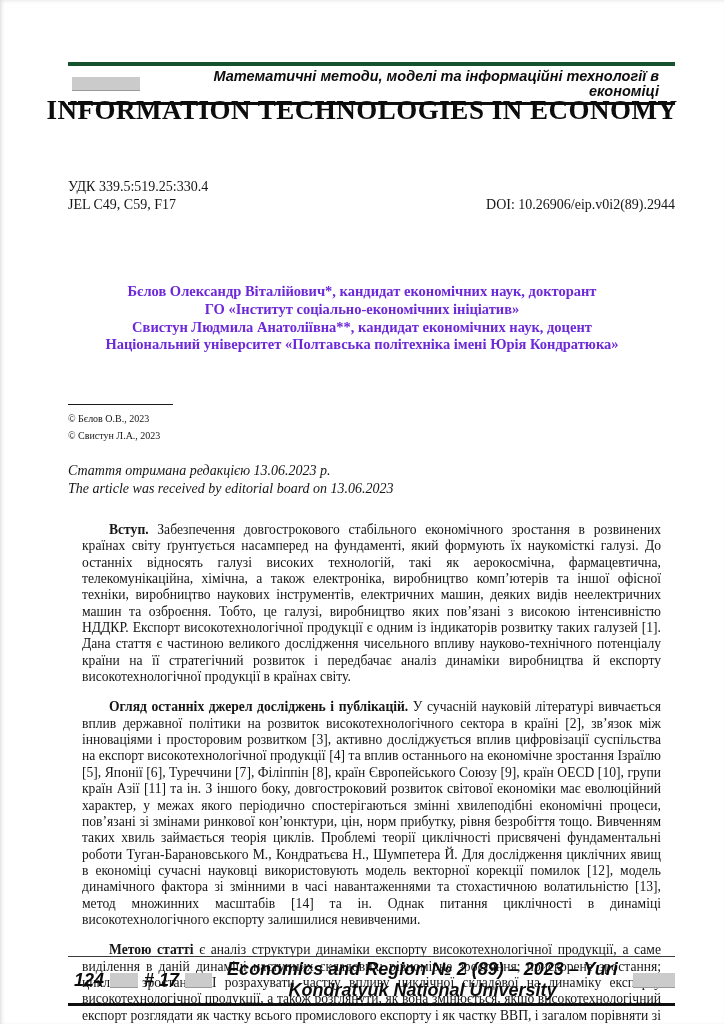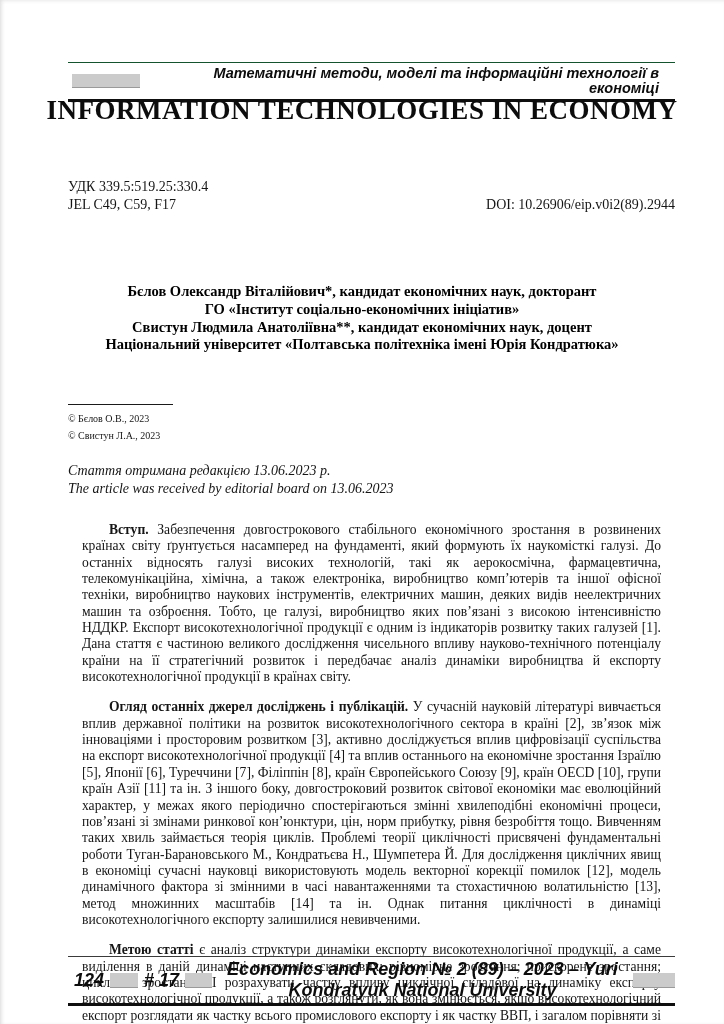--- a/index.html
+++ b/index.html
@@ -10,21 +10,21 @@
     color:#151515;
     font-family:"Liberation Serif","DejaVu Serif",serif;
     overflow:hidden;
     box-shadow:inset 3px 0 4px -2px #d8d8d8, inset 0 3px 4px -2px #efefef;
   }
   .content{position:absolute;left:68px;width:607px;}
 
   
   .runhead{
     top:62px;
-    border-top:1px solid #14532d;
+    border-top:4px solid #14532d;
     border-bottom:3px solid #0e0e0e;
     padding:3px 0 3px 0;
     display:flex;align-items:center;
     position:absolute;left:68px;width:607px;
   }
   .runhead .marker{width:68px;height:13px;background:#cbcbcb;margin-left:4px;border-bottom:1px solid #9a9a9a;}
   .runhead .rh-text{
     flex:1;text-align:right;padding-right:16px;
     font-family:"Liberation Sans","DejaVu Sans",sans-serif;
     font-weight:bold;font-style:italic;font-size:14.5px;line-height:15px;color:#0c0c0c;
@@ -38,21 +38,21 @@
 
   .meta-row{position:absolute;top:169px;display:flex;justify-content:space-between;font-size:14px;line-height:18px;align-items:flex-end;}
   .meta-left div{margin:0;}
   .meta-right{text-align:right;margin-top:27px;}
 
   .article-title{
     position:absolute;top:226px;left:0;right:0;text-align:center;
     font-weight:bold;font-size:17px;line-height:22px;color:#0c0c0c;white-space:nowrap;
   }
 
-  .authors{position:absolute;top:283px;left:0;right:0;text-align:center;font-weight:bold;font-size:14.5px;line-height:17.8px;color:#000000;}
+  .authors{position:absolute;top:283px;left:0;right:0;text-align:center;font-weight:bold;font-size:14.5px;line-height:17.8px;color:#6d28d9;}
 
   .orcids{position:absolute;top:362px;font-style:italic;font-size:13.5px;line-height:17px;}
   .footnote-rule{position:absolute;top:404px;width:105px;border-top:1.5px solid #1a1a1a;}
   .copyright{position:absolute;top:410px;font-size:10px;line-height:17px;}
   .received{position:absolute;top:462px;font-style:italic;font-size:14px;line-height:17.5px;}
 
   .bodytext{position:absolute;top:508px;text-align:justify;font-size:13.6px;line-height:16.34px;}
   .bodytext p{margin:14px;text-indent:27px;}
   .bodytext .lead{font-weight:bold;}
 

